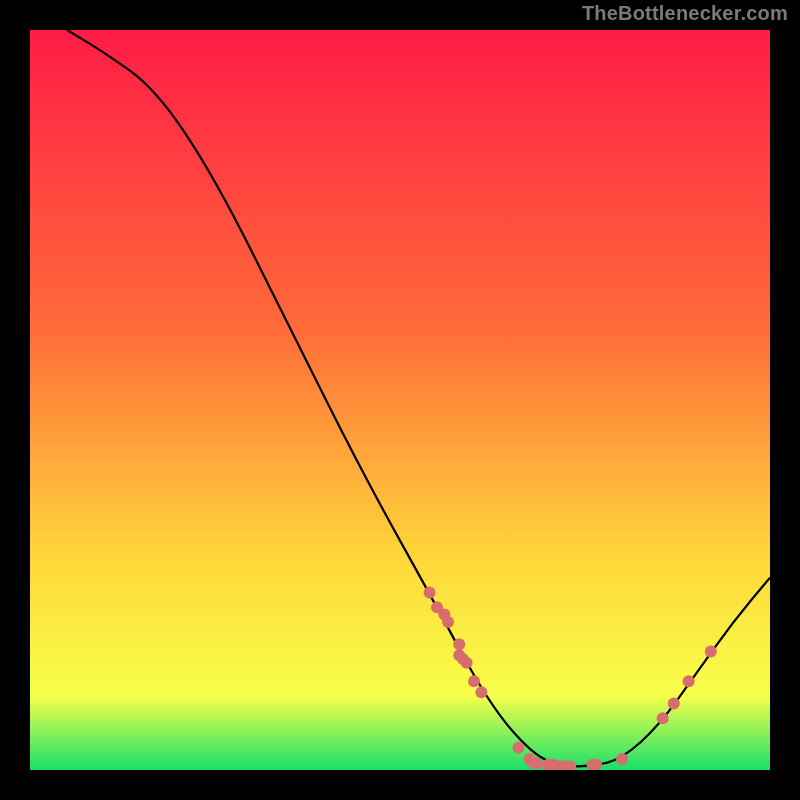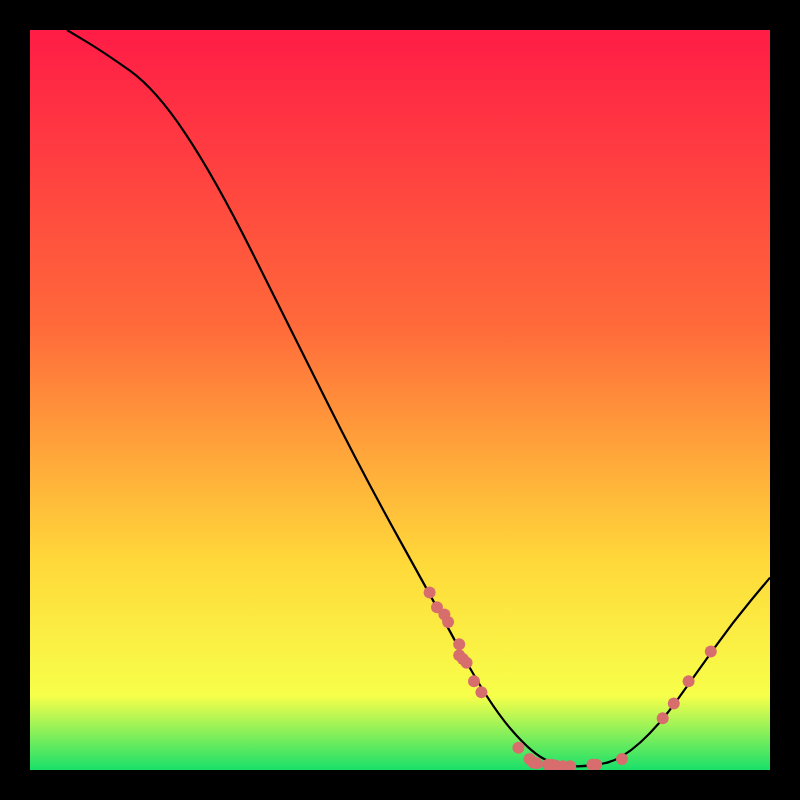--- a/index.html
+++ b/index.html
@@ -37,20 +37,21 @@
     position: absolute;
     left: 0; top: 0;
     width: 740px;
     height: 740px;
   }
 </style>
 </head>
 <body>
 
 <div class="wrap">
+  <div class="attribution">TheBottlenecker.com</div>
 
   <div class="plot">
     <svg viewBox="0 0 740 740" preserveAspectRatio="none">
       <defs>
         <linearGradient id="bg-grad" x1="0" y1="0" x2="0" y2="1">
             <stop offset="0%" stop-color="#ff1c46"></stop>
             <stop offset="40%" stop-color="#ff6a3a"></stop>
             <stop offset="72%" stop-color="#ffd93a"></stop>
             <stop offset="90%" stop-color="#f7ff4a"></stop>
             <stop offset="100%" stop-color="#19e06a"></stop>

